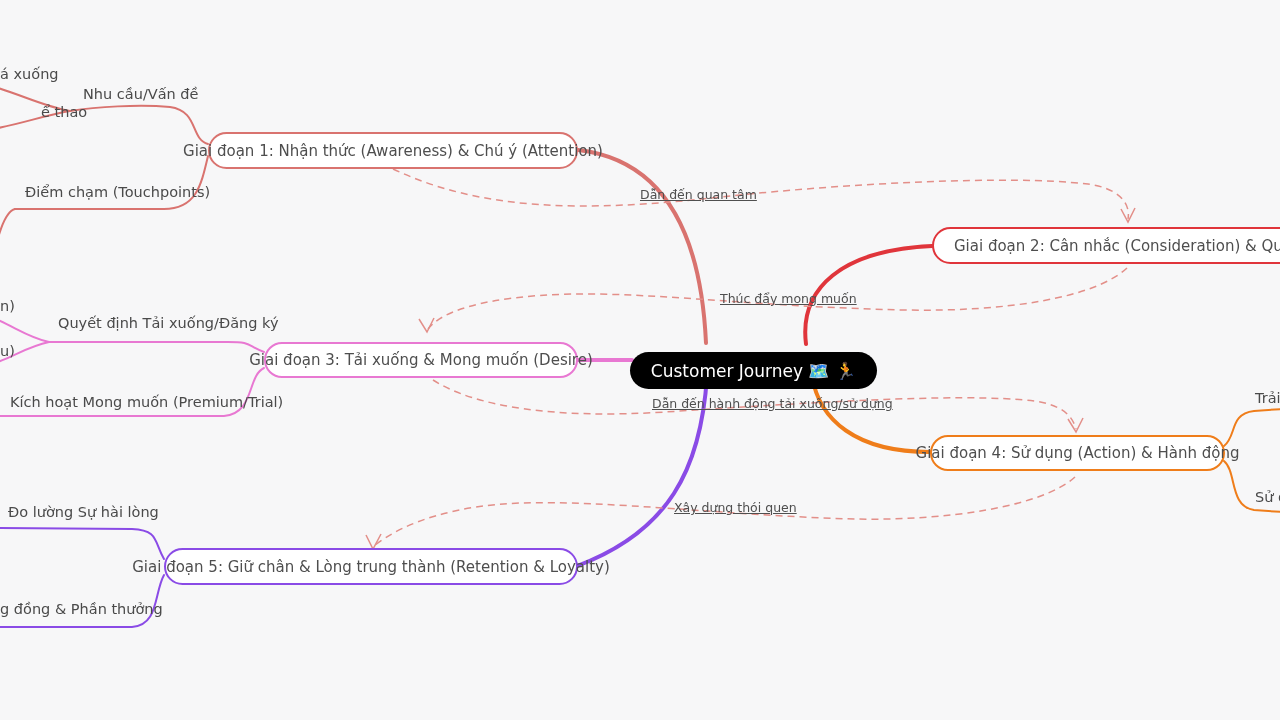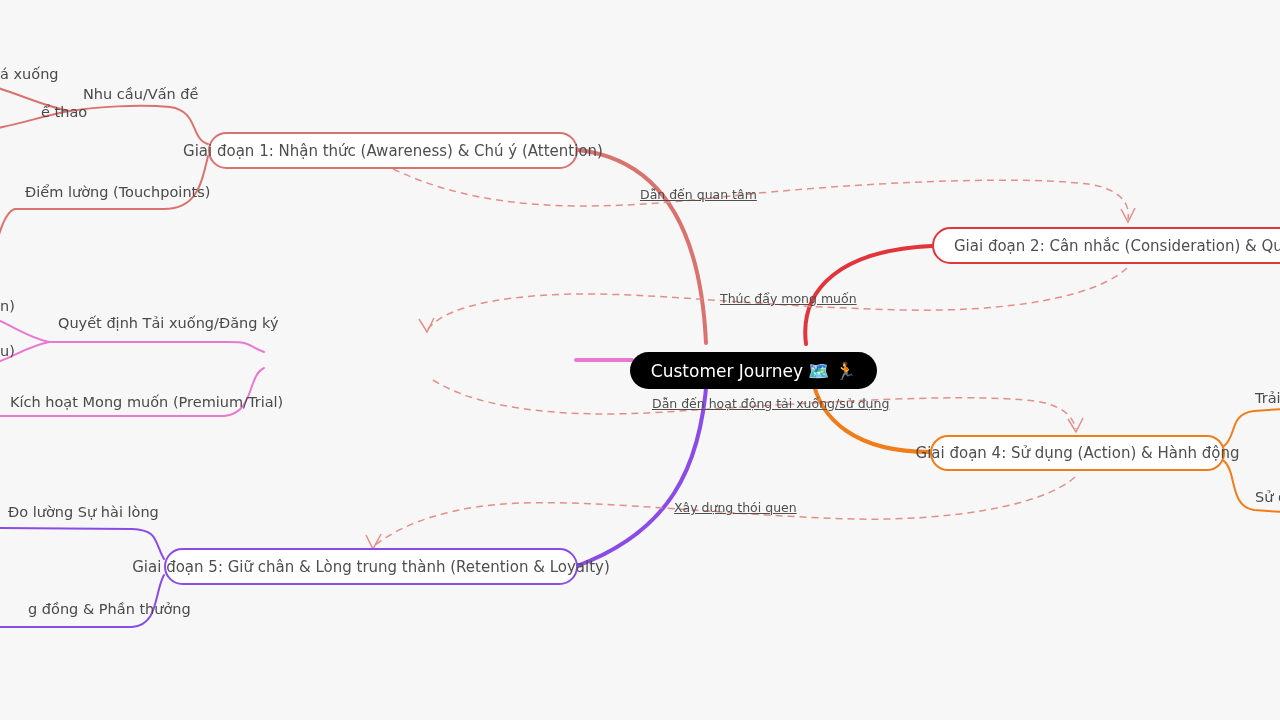--- a/index.html
+++ b/index.html
@@ -80,34 +80,35 @@
       <path d="M 1068 419 L 1076 432 L 1083 418"></path>
       <path stroke-dasharray="7 5" d="M 1075 477 C 1042 507, 945 521, 855 519 C 735 516, 605 500, 522 503 C 458 505, 405 521, 374 546"></path>
       <path d="M 366 535 L 373 549 L 381 534"></path>
     </g>
   </svg>
 
   <div class="node center">Customer Journey 🗺️ 🏃</div>
 
   <div class="node s1">Giai đoạn 1: Nhận thức (Awareness) &amp; Chú ý (Attention)</div>
   <div class="node s2">Giai đoạn 2: Cân nhắc (Consideration) &amp; Quan tâm (Inter</div>
+  <div class="node s3">Giai đoạn 3: Tải xuống &amp; Mong muốn (Desire)</div>
   <div class="node s4">Giai đoạn 4: Sử dụng (Action) &amp; Hành động</div>
   <div class="node s5">Giai đoạn 5: Giữ chân &amp; Lòng trung thành (Retention &amp; Loyalty)</div>
 
   <div class="linelabel" style="left:0px;   top:66px;">á xuống</div>
   <div class="linelabel" style="left:83px;  top:86px;">Nhu cầu/Vấn đề</div>
   <div class="linelabel" style="left:0px;   top:104px;padding-left:41px;">ể thao</div>
-  <div class="linelabel" style="left:25px;  top:184px;">Điểm lường (Touchpoints)</div>
+  <div class="linelabel" style="left:25px;  top:184px;">Điểm chạm (Touchpoints)</div>
   <div class="linelabel" style="left:0px;   top:298px;">n)</div>
   <div class="linelabel" style="left:58px;  top:315px;">Quyết định Tải xuống/Đăng ký</div>
   <div class="linelabel" style="left:0px;   top:343px;">u)</div>
   <div class="linelabel" style="left:10px;  top:394px;">Kích hoạt Mong muốn (Premium/Trial)</div>
   <div class="linelabel" style="left:8px;   top:504px;">Đo lường Sự hài lòng</div>
-  <div class="linelabel" style="left:0px;   top:601px;padding-left:28px;">g đồng &amp; Phần thưởng</div>
+  <div class="linelabel" style="left:0px;   top:601px;">g đồng &amp; Phần thưởng</div>
   <div class="linelabel" style="left:1255px;top:390px;">Trải</div>
   <div class="linelabel" style="left:1255px;top:489px;">Sử d</div>
 
   <div class="rellabel" style="left:640px; top:187px;">Dẫn đến quan tâm</div>
   <div class="rellabel" style="left:720px; top:291px;">Thúc đẩy mong muốn</div>
-  <div class="rellabel" style="left:652px; top:396px;">Dẫn đến hoạt động tải xuống/sử dụng</div>
+  <div class="rellabel" style="left:652px; top:396px;">Dẫn đến hành động tải xuống/sử dựng</div>
   <div class="rellabel" style="left:674px; top:500px;text-align:center;">Xây dựng thói quen</div>
 
 </div>
 
 </body></html>

